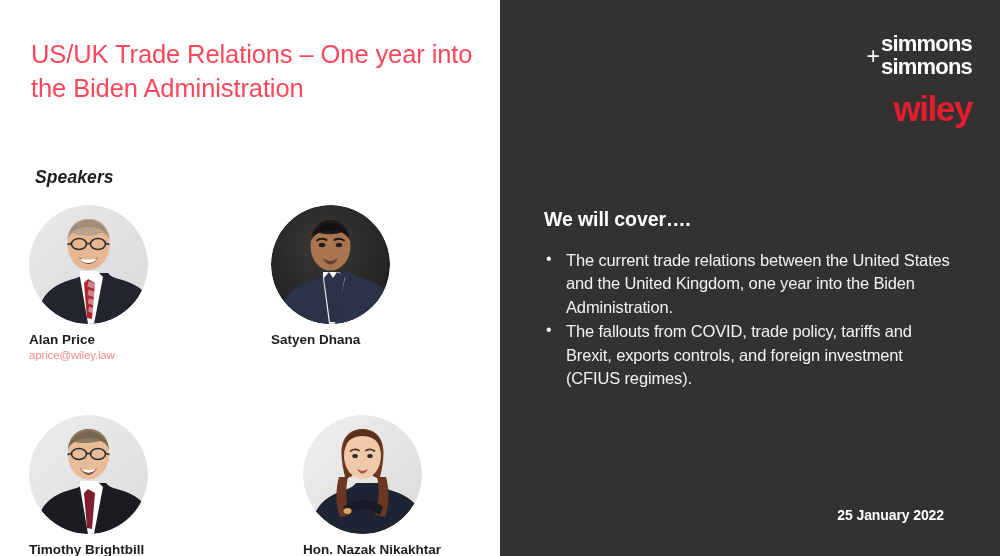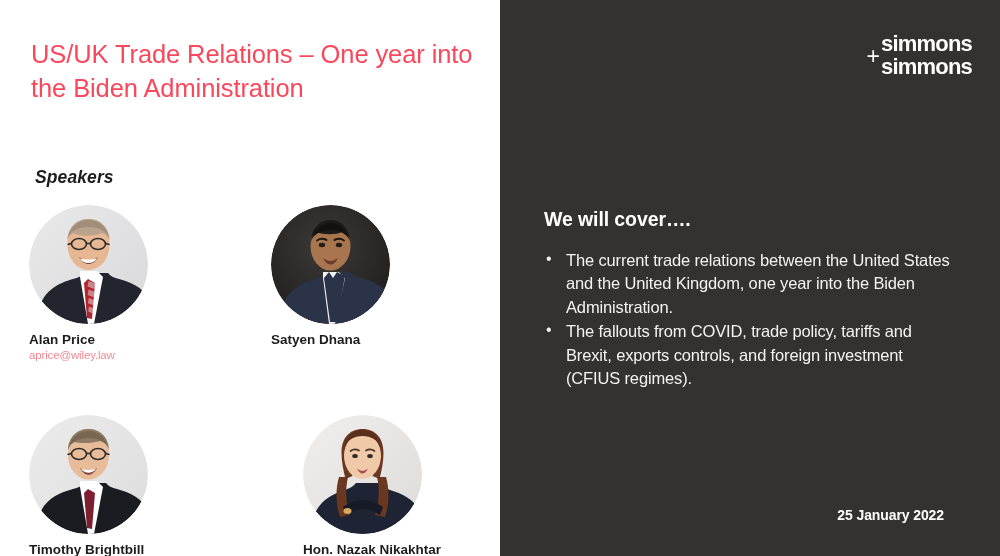--- a/index.html
+++ b/index.html
@@ -358,20 +358,21 @@
   <div class="right-panel">
 
     <div class="logo-block">
       <div class="logo-simmons">
         <span class="logo-plus">+</span>
         <span class="logo-words">
           <span>simmons</span>
           <span>simmons</span>
         </span>
       </div>
+      <div class="logo-wiley">wiley</div>
     </div>
 
     <div class="cover-heading">We will cover….</div>
 
     <ul class="cover-list">
       <li>
         <span class="bullet">•</span>
         <span>The current trade relations between the United States and the United Kingdom, one year into the Biden Administration.</span>
       </li>
       <li>

